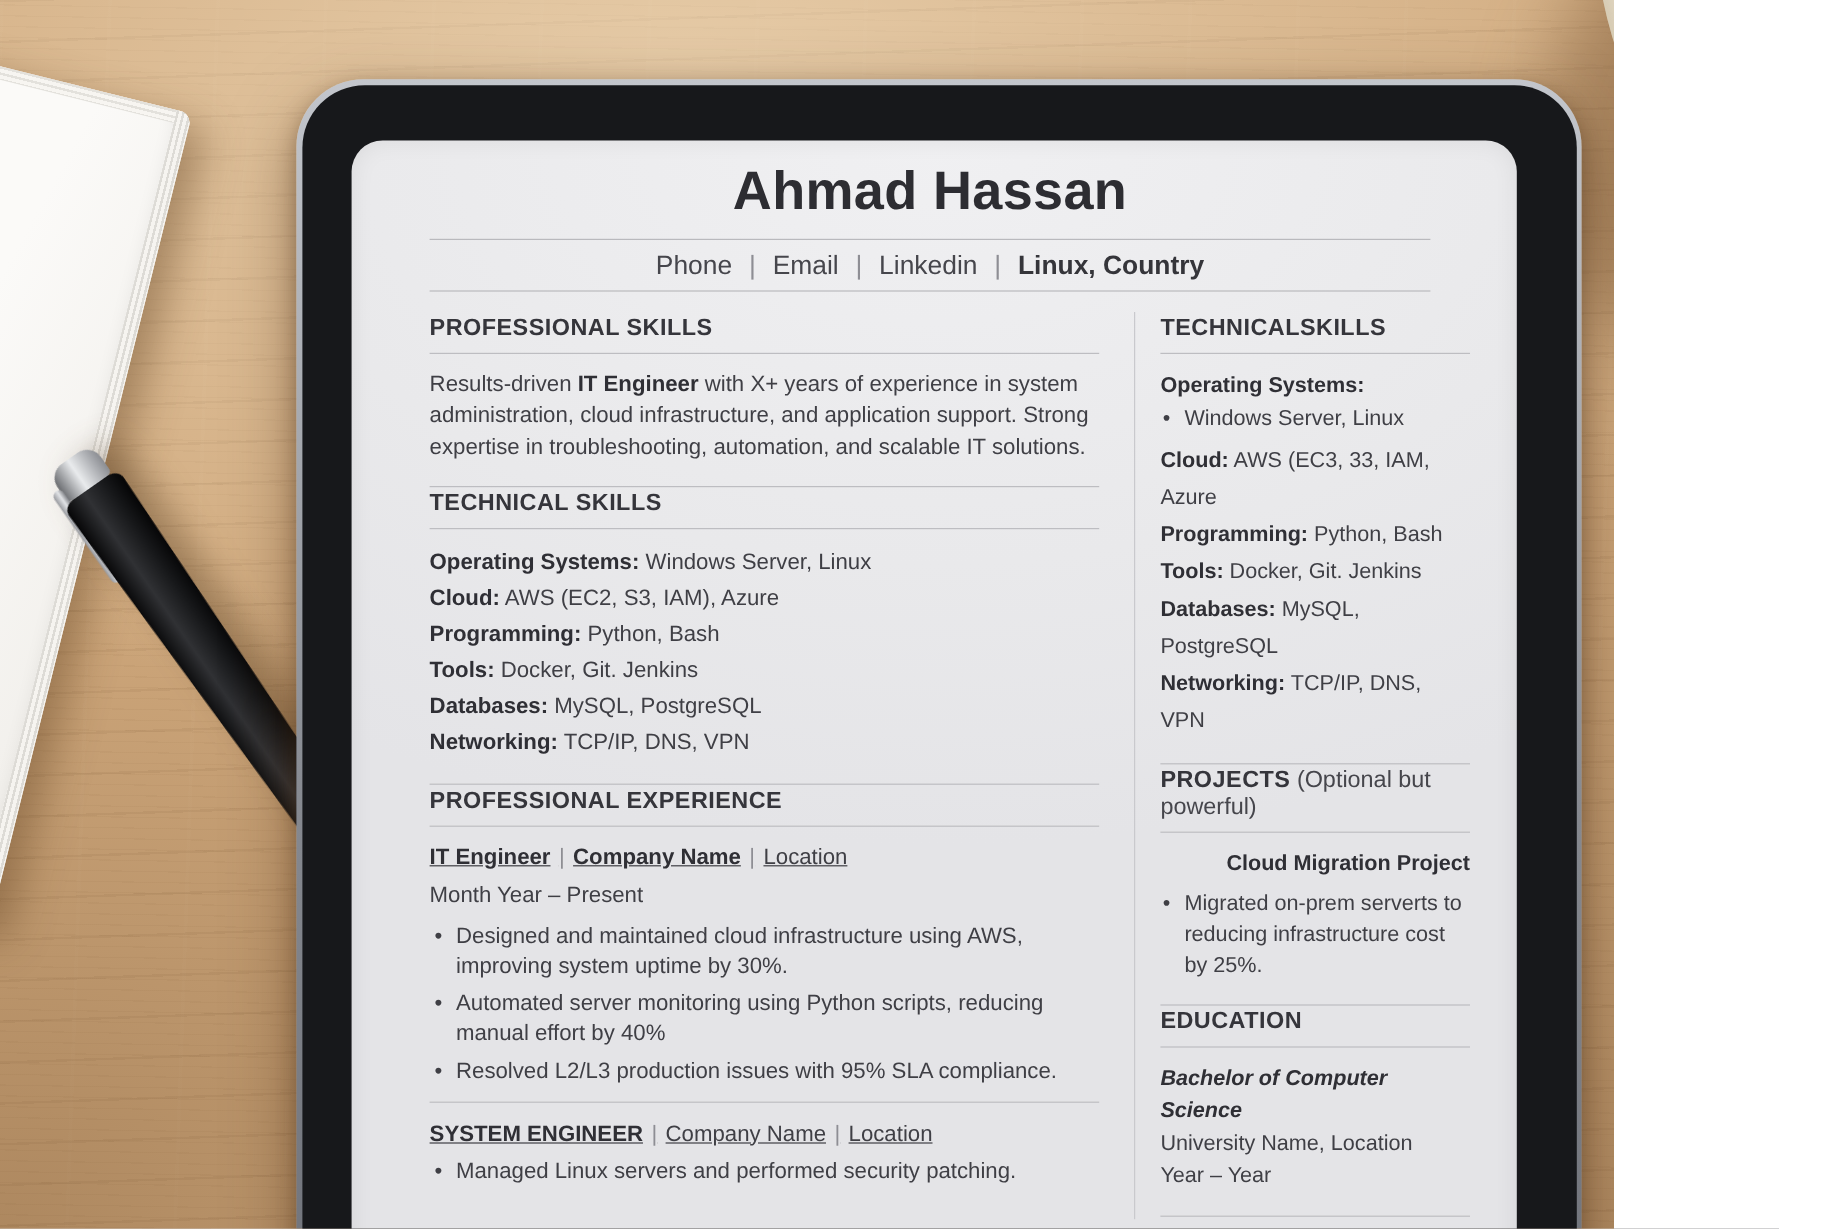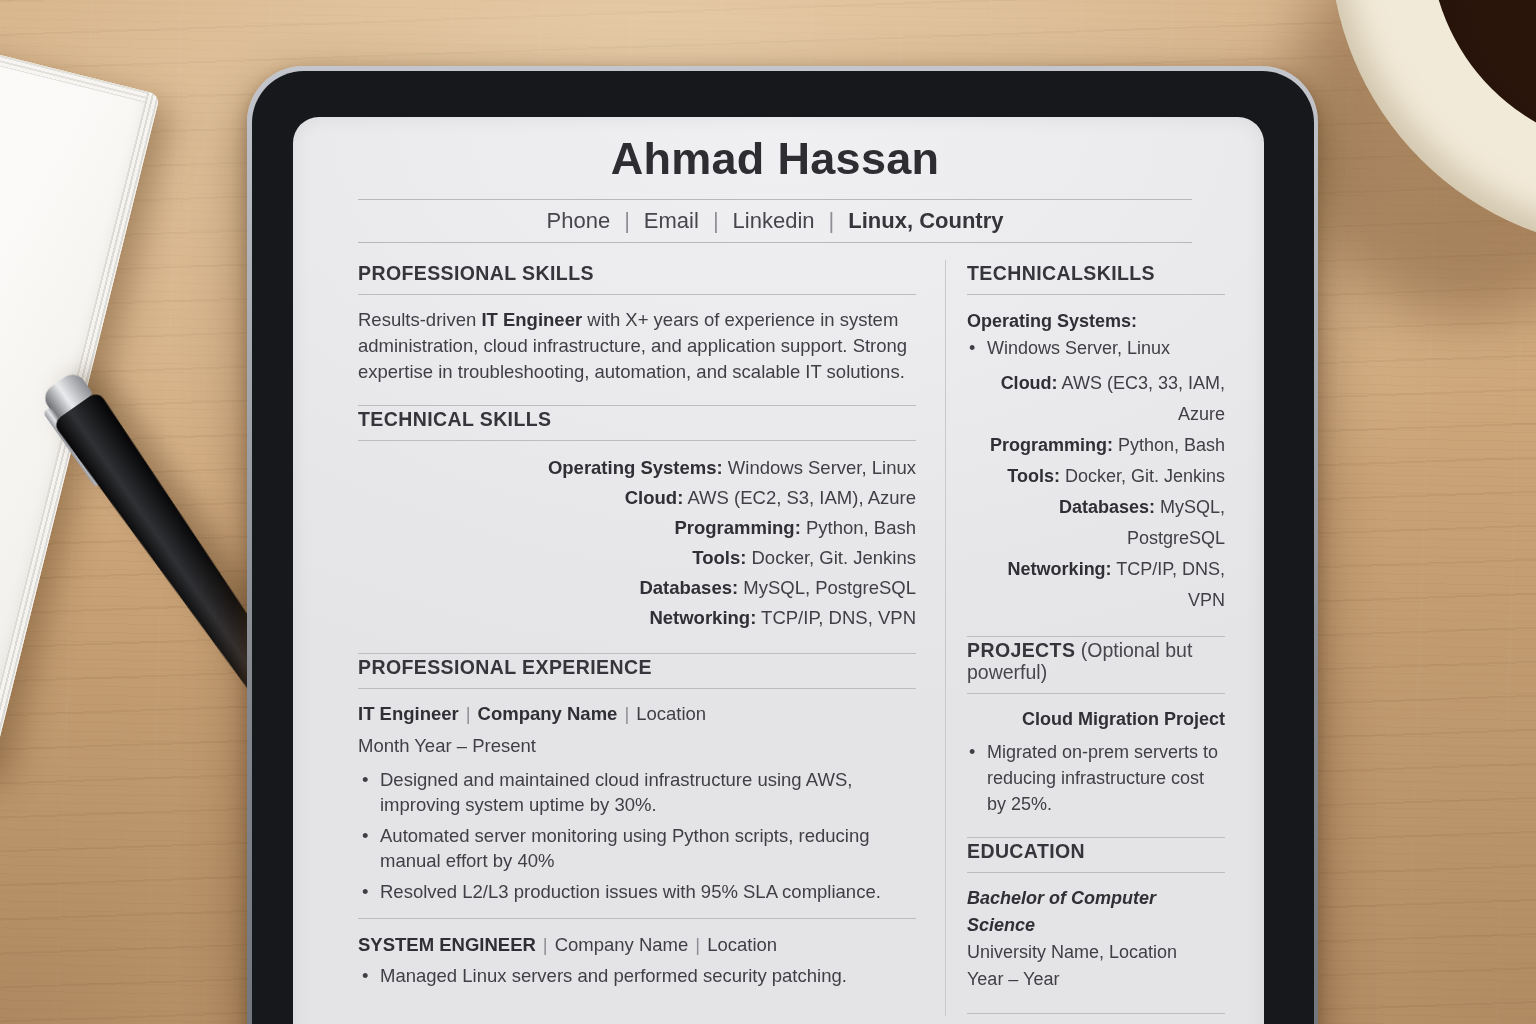--- a/index.html
+++ b/index.html
@@ -1,17 +1,17 @@
 <!DOCTYPE html>
 <html><head>
 <meta charset="utf-8">
 <style>
   html,body{margin:0;padding:0;}
   body{width:1536px;height:1024px;overflow:hidden;font-family:"Liberation Sans","DejaVu Sans",sans-serif;}
-  .stage{position:relative;width:1536px;height:1024px;overflow:hidden;
+  .stage{position:relative;width:1345px;height:1024px;overflow:hidden;
     background-color:#cfa87c;
     background-image:
       radial-gradient(130% 95% at 42% 8%, rgba(255,241,214,.50), rgba(255,241,214,0) 55%),
       radial-gradient(120% 120% at 100% 100%, rgba(96,62,30,.28), rgba(96,62,30,0) 55%),
       radial-gradient(110% 110% at 0% 100%, rgba(96,62,30,.30), rgba(96,62,30,0) 50%),
       repeating-linear-gradient(178deg, rgba(126,90,54,.10) 0 2px, rgba(126,90,54,0) 2px 34px),
       repeating-linear-gradient(181deg, rgba(140,102,62,.07) 0 1px, rgba(140,102,62,0) 1px 9px),
       repeating-linear-gradient(92deg, rgba(214,180,140,.12) 0 3px, rgba(214,180,140,0) 3px 90px);
   }
 
@@ -78,25 +78,25 @@
 
   section.sec{margin-top:20px;border-top:1px solid #bdbdc1;padding-top:2px;}
   section.sec.first{margin-top:0;border-top:none;padding-top:2px;}
   h2{margin:0 0 12px;font-size:19.5px;line-height:22px;font-weight:bold;color:#35353b;
     letter-spacing:.4px;border-bottom:1px solid #bdbdc1;padding-bottom:10px;}
   h2 .note{font-weight:normal;letter-spacing:0;color:#46464c;}
 
   .body-text{margin:0 0 18px;font-size:18.5px;line-height:26px;}
   .body-text b{color:#2f2f35;}
 
-  .skill-row{font-size:18.5px;line-height:30px;text-align:right;}
+  .skill-row{font-size:18.5px;line-height:30px;}
   .skill-row b{color:#2f2f35;}
   .col-r .skill-row{font-size:18px;line-height:31px;}
 
-  .jobline{font-size:18.5px;line-height:26px;margin-bottom:6px;}
+  .jobline{font-size:18.5px;line-height:26px;margin-bottom:6px;text-decoration:underline;}
   .jobline b{color:#2f2f35;}
   .jobline .sep{color:#8e8e94;margin:0 7px;}
   .dates{font-size:18.5px;line-height:26px;margin-bottom:9px;}
 
   ul.blts{list-style:none;margin:0;padding:0;}
   ul.blts li{position:relative;padding-left:22px;font-size:18.5px;line-height:24.5px;margin-bottom:7px;}
   ul.blts li::before{content:"\2022";position:absolute;left:4px;color:#3f3f45;}
   .col-r ul.blts li{font-size:18px;line-height:26px;padding-left:20px;}
   .col-r ul.blts li::before{left:2px;}
   .block{display:block;}

